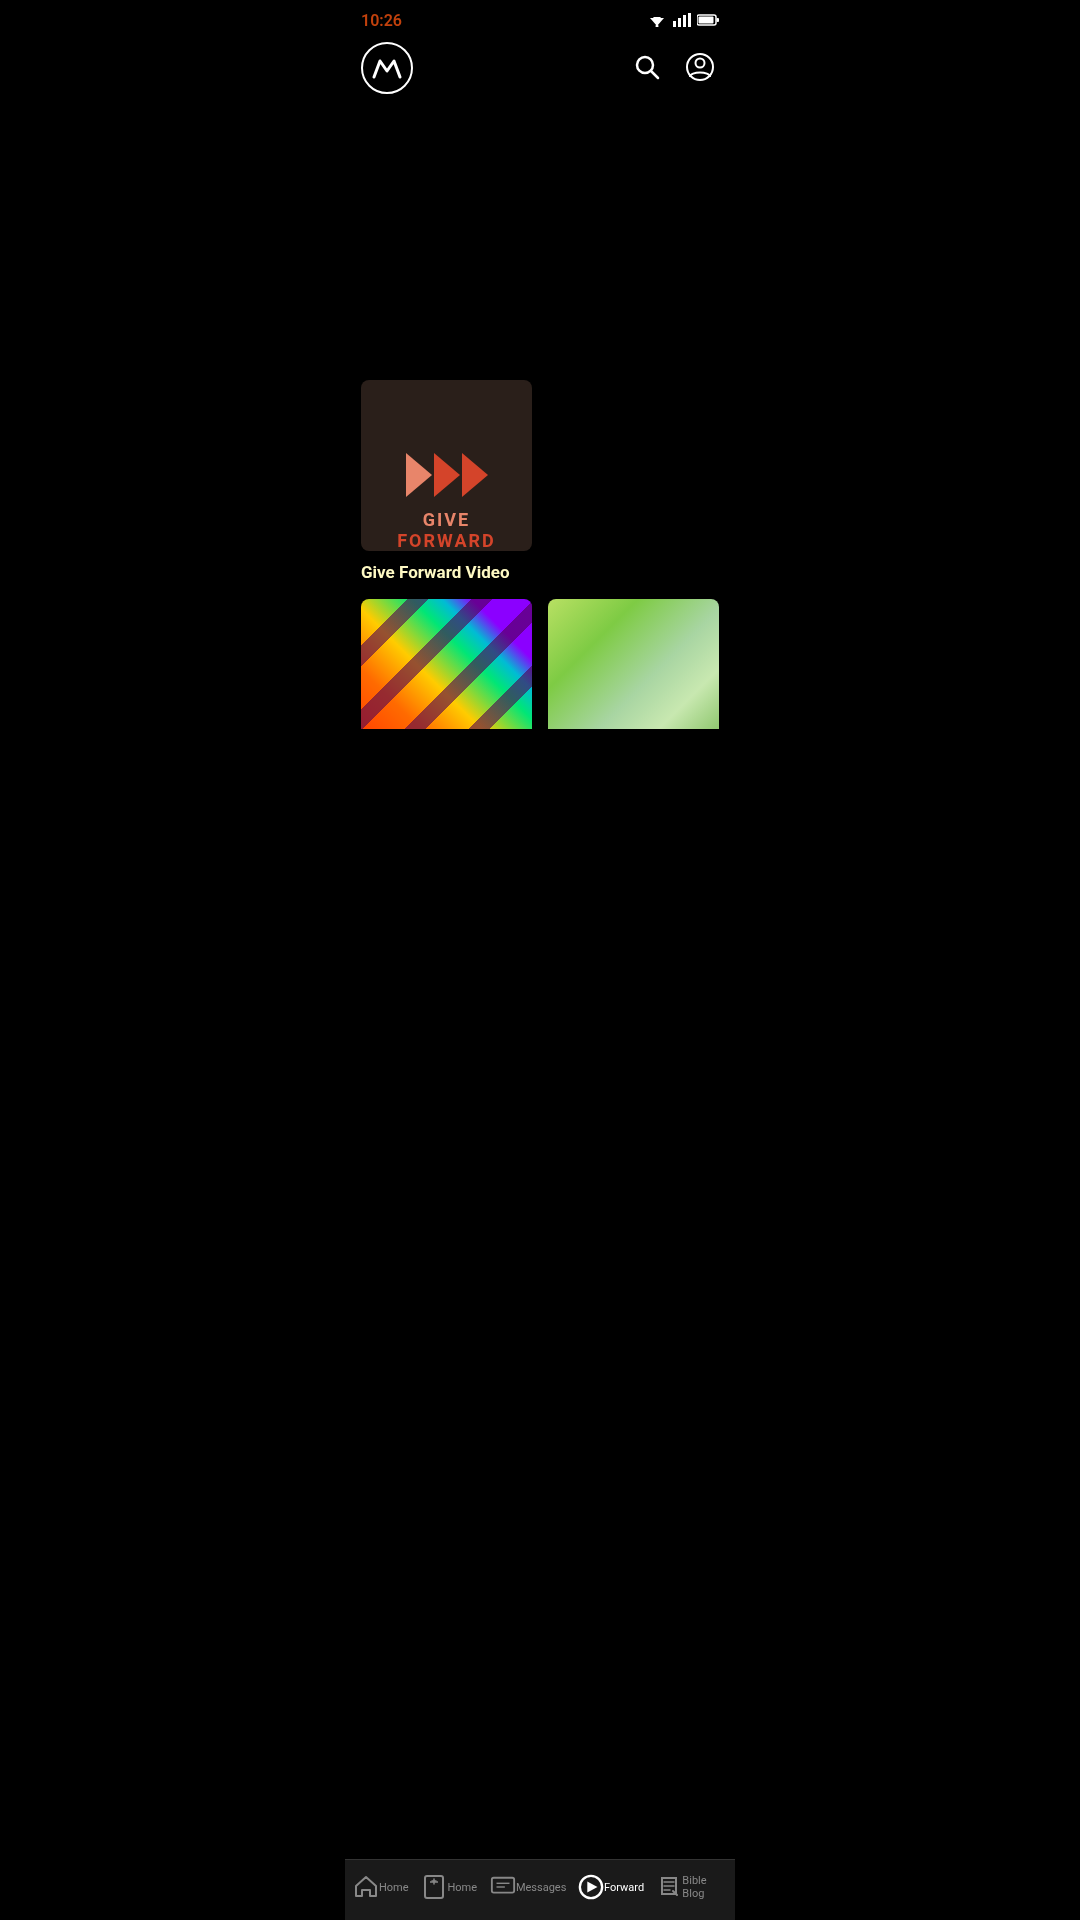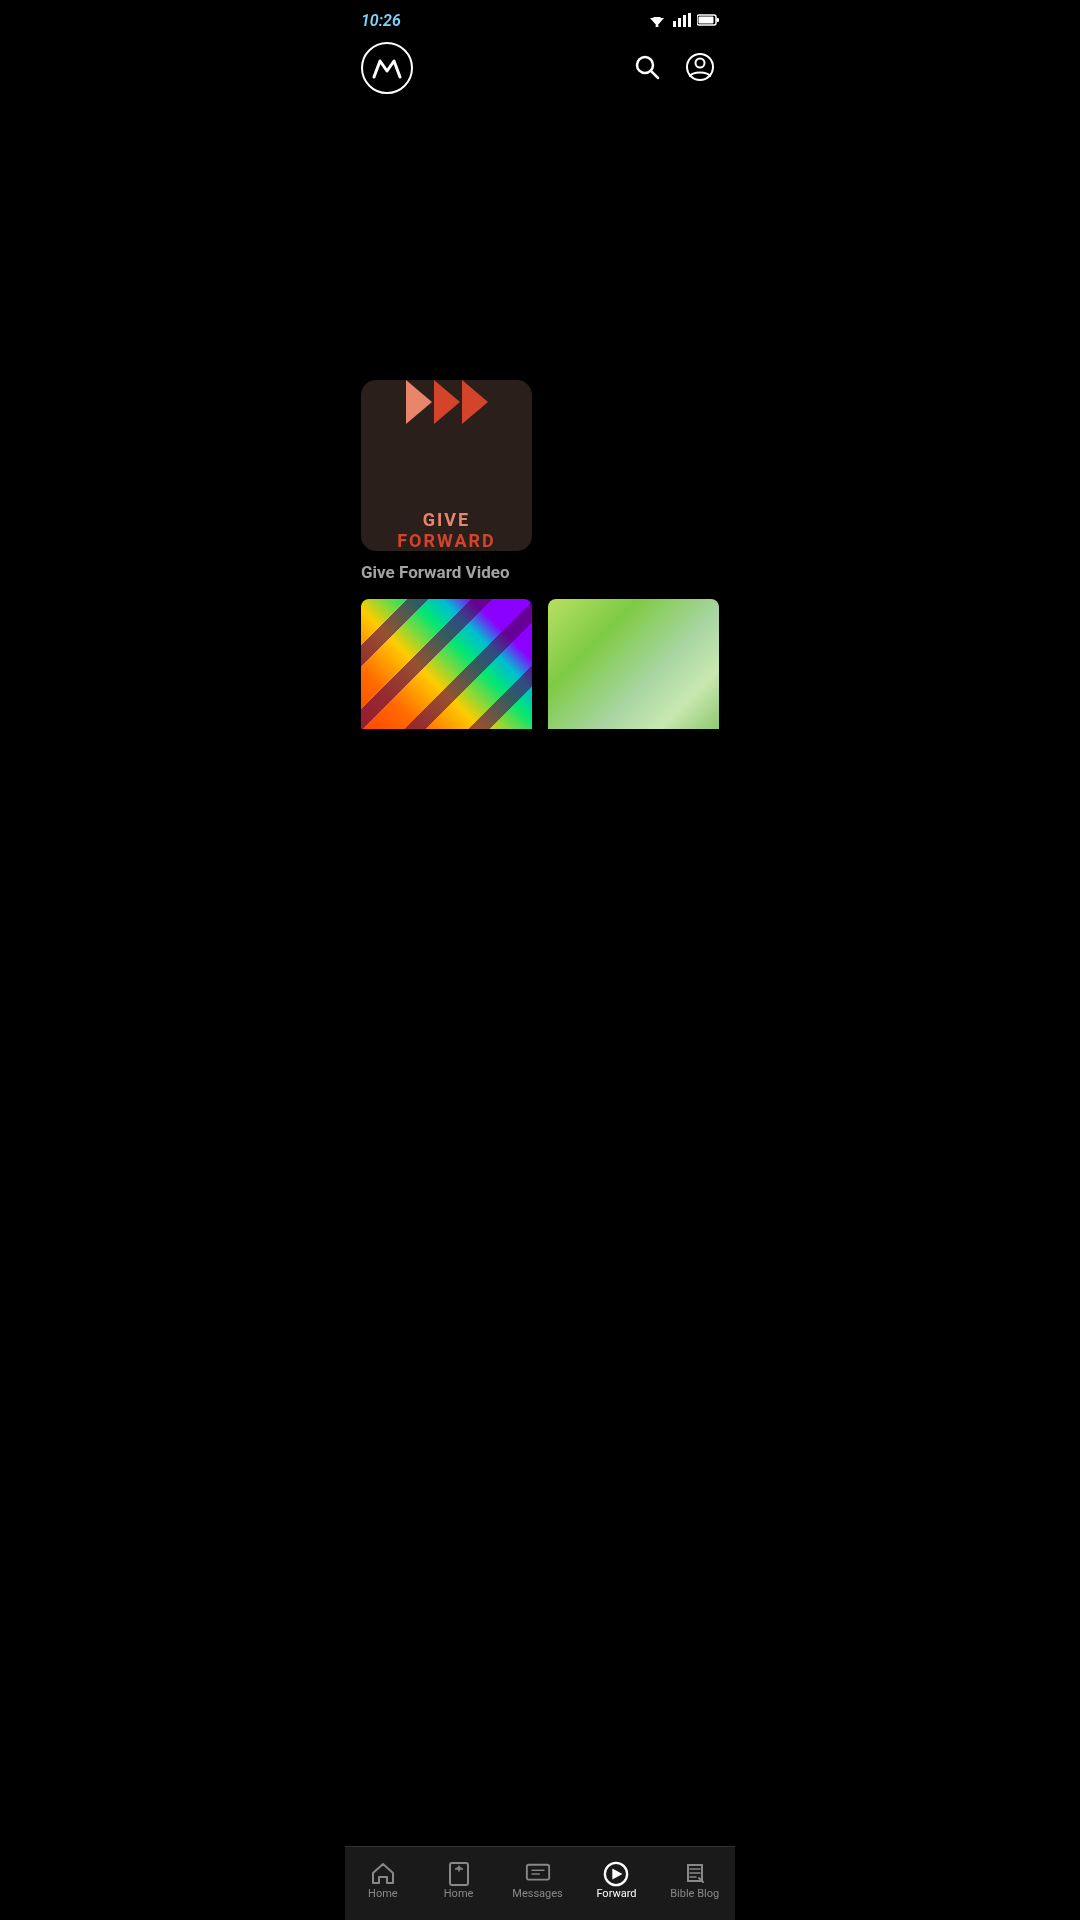--- a/index.html
+++ b/index.html
@@ -20,22 +20,21 @@
     .status-bar {
       display: flex;
       justify-content: space-between;
       align-items: center;
       padding: 8px 16px 4px;
       height: 36px;
     }
     .status-time {
       font-size: 16px;
       font-weight: 600;
-      color: #7dd3fc;
-      font-style: italic;
+      color: #c2410c;
     }
     .status-icons {
       display: flex;
       align-items: center;
       gap: 6px;
     }
 
     
     .top-nav {
       display: flex;
@@ -96,23 +95,22 @@
       overflow: hidden;
       margin-bottom: 10px;
     }
 
     
     .give-forward-thumb {
       background: #2a1f1a;
       display: flex;
       flex-direction: column;
       align-items: center;
-      justify-content: space-between;
+      justify-content: flex-end;
       gap: 12px;
-      border-radius: 15px;
     }
 
     .play-arrows {
       display: flex;
       align-items: center;
       gap: 2px;
     }
 
     .arrow-shape {
       width: 0;
@@ -195,21 +193,21 @@
       );
     }
 
     .colorful-thumb2 {
       background: linear-gradient(135deg, #b8e063 0%, #7ecb44 30%, #a8d5a2 60%, #c8e8b0 80%, #90c870 100%);
     }
 
     .card-title {
       font-size: 17px;
       font-weight: 700;
-      color: #a3a3a3;
+      color: #fef9c3;
       line-height: 1.3;
       margin-top: 6px;
     }
 
     
     .bottom-nav {
       position: fixed;
       bottom: 0;
       left: 50%;
       transform: translateX(-50%);
@@ -218,21 +216,20 @@
       display: flex;
       justify-content: space-around;
       align-items: center;
       padding: 10px 0 16px;
       border-top: 1px solid #333;
       z-index: 100;
     }
 
     .nav-item {
       display: flex;
-      flex-direction: column;
       align-items: center;
       gap: 0;
       cursor: pointer;
       padding: 4px 8px;
       min-width: 60px;
     }
 
     .nav-item-label {
       font-size: 11px;
       color: #888;

